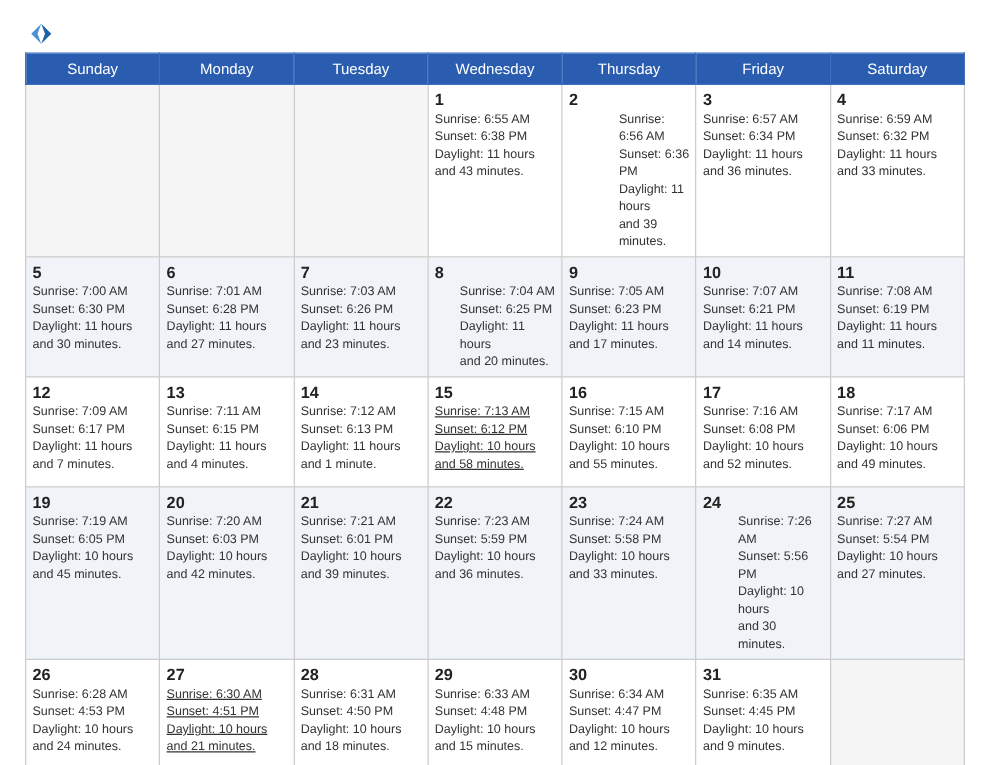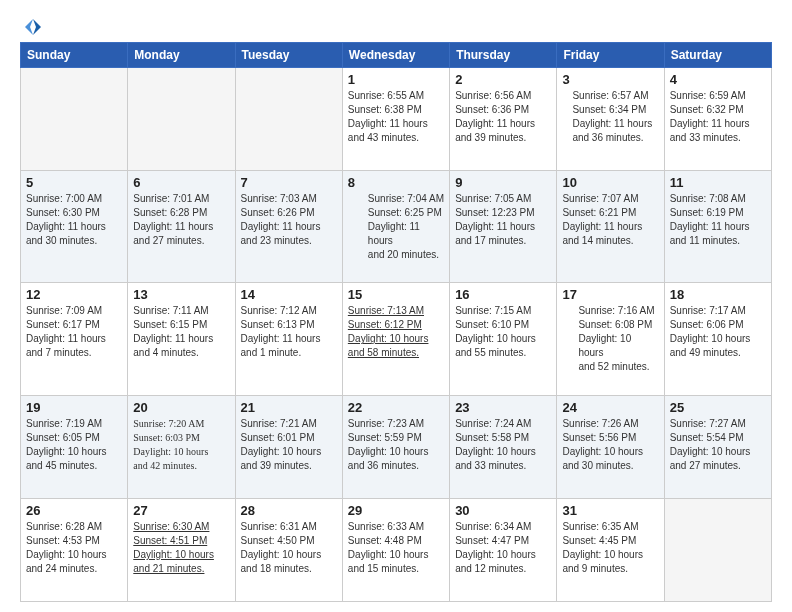--- a/index.html
+++ b/index.html
@@ -62,24 +62,24 @@
     .calendar {
       flex: 1;
       border: 1px solid #ccc;
       border-collapse: collapse;
       width: 100%;
       table-layout: fixed;
     }
     .calendar th {
       background: #2a5db0;
       color: #fff;
-      text-align: left;
+      text-align: center;
       padding: 5px 6px;
       font-size: 12px;
-      font-weight: bold;
+      font-weight: normal;
       border: 1px solid #3a6dc0;
     }
     .calendar td {
       vertical-align: top;
       border: 1px solid #ccc;
       padding: 4px 5px;
       font-size: 9.5px;
       color: #333;
       height: 88px;
     }
@@ -145,28 +145,28 @@
           <td class="empty"></td>
           <td>
             <span class="day-number">1</span>
             <div class="day-info" style="white-space: pre-line;">Sunrise: 6:55 AM
 Sunset: 6:38 PM
 Daylight: 11 hours
 and 43 minutes.</div>
           </td>
           <td>
             <span class="day-number">2</span>
-            <div class="day-info" style="white-space: pre-line;">Sunrise: 6:56 AM
+            <div class="day-info" style="white-space: pre-line; margin-left: 40px;">Sunrise: 6:56 AM
 Sunset: 6:36 PM
 Daylight: 11 hours
 and 39 minutes.</div>
           </td>
           <td>
             <span class="day-number">3</span>
-            <div class="day-info" style="white-space: pre-line; margin-left: 10px;">Sunrise: 6:57 AM
+            <div class="day-info" style="white-space: pre-line;">Sunrise: 6:57 AM
 Sunset: 6:34 PM
 Daylight: 11 hours
 and 36 minutes.</div>
           </td>
           <td>
             <span class="day-number">4</span>
             <div class="day-info" style="white-space: pre-line;">Sunrise: 6:59 AM
 Sunset: 6:32 PM
 Daylight: 11 hours
 and 33 minutes.</div>
@@ -197,21 +197,21 @@
           <td>
             <span class="day-number">8</span>
             <div class="day-info" style="white-space: pre-line; margin-left: 20px;">Sunrise: 7:04 AM
 Sunset: 6:25 PM
 Daylight: 11 hours
 and 20 minutes.</div>
           </td>
           <td>
             <span class="day-number">9</span>
             <div class="day-info" style="white-space: pre-line;">Sunrise: 7:05 AM
-Sunset: 12:23 PM
+Sunset: 6:23 PM
 Daylight: 11 hours
 and 17 minutes.</div>
           </td>
           <td>
             <span class="day-number">10</span>
             <div class="day-info" style="white-space: pre-line;">Sunrise: 7:07 AM
 Sunset: 6:21 PM
 Daylight: 11 hours
 and 14 minutes.</div>
           </td>
@@ -254,21 +254,21 @@
           </td>
           <td>
             <span class="day-number">16</span>
             <div class="day-info" style="white-space: pre-line;">Sunrise: 7:15 AM
 Sunset: 6:10 PM
 Daylight: 10 hours
 and 55 minutes.</div>
           </td>
           <td>
             <span class="day-number">17</span>
-            <div class="day-info" style="white-space: pre-line; margin-left: 16px;">Sunrise: 7:16 AM
+            <div class="day-info" style="white-space: pre-line;">Sunrise: 7:16 AM
 Sunset: 6:08 PM
 Daylight: 10 hours
 and 52 minutes.</div>
           </td>
           <td>
             <span class="day-number">18</span>
             <div class="day-info" style="white-space: pre-line;">Sunrise: 7:17 AM
 Sunset: 6:06 PM
 Daylight: 10 hours
 and 49 minutes.</div>
@@ -277,21 +277,21 @@
         <tr>
           <td>
             <span class="day-number">19</span>
             <div class="day-info" style="white-space: pre-line;">Sunrise: 7:19 AM
 Sunset: 6:05 PM
 Daylight: 10 hours
 and 45 minutes.</div>
           </td>
           <td>
             <span class="day-number">20</span>
-            <div class="day-info" style="white-space: pre-line; font-family: Liberation Serif, serif;">Sunrise: 7:20 AM
+            <div class="day-info" style="white-space: pre-line;">Sunrise: 7:20 AM
 Sunset: 6:03 PM
 Daylight: 10 hours
 and 42 minutes.</div>
           </td>
           <td>
             <span class="day-number">21</span>
             <div class="day-info" style="white-space: pre-line;">Sunrise: 7:21 AM
 Sunset: 6:01 PM
 Daylight: 10 hours
 and 39 minutes.</div>
@@ -305,21 +305,21 @@
           </td>
           <td>
             <span class="day-number">23</span>
             <div class="day-info" style="white-space: pre-line;">Sunrise: 7:24 AM
 Sunset: 5:58 PM
 Daylight: 10 hours
 and 33 minutes.</div>
           </td>
           <td>
             <span class="day-number">24</span>
-            <div class="day-info" style="white-space: pre-line;">Sunrise: 7:26 AM
+            <div class="day-info" style="white-space: pre-line; margin-left: 28px;">Sunrise: 7:26 AM
 Sunset: 5:56 PM
 Daylight: 10 hours
 and 30 minutes.</div>
           </td>
           <td>
             <span class="day-number">25</span>
             <div class="day-info" style="white-space: pre-line;">Sunrise: 7:27 AM
 Sunset: 5:54 PM
 Daylight: 10 hours
 and 27 minutes.</div>

